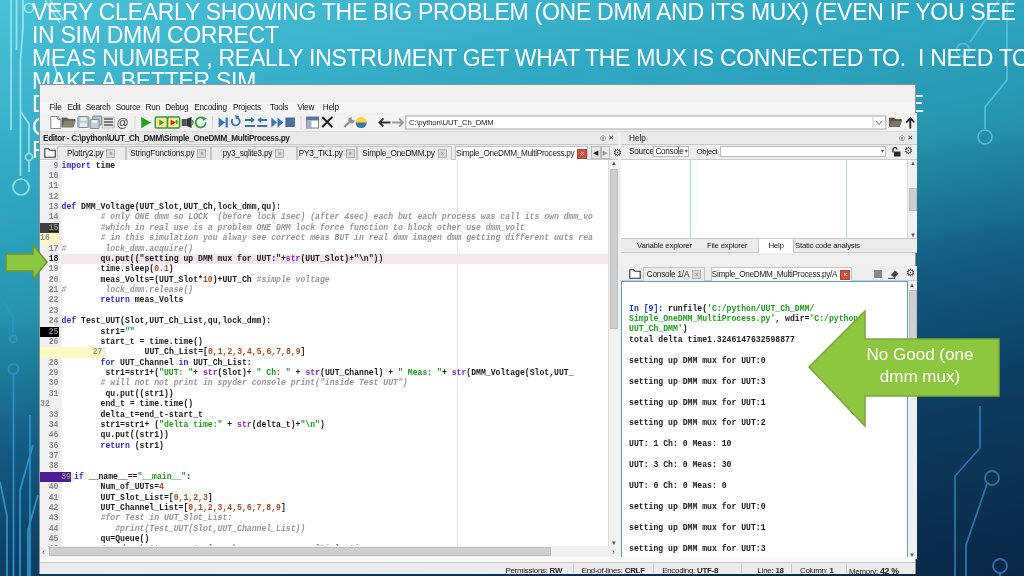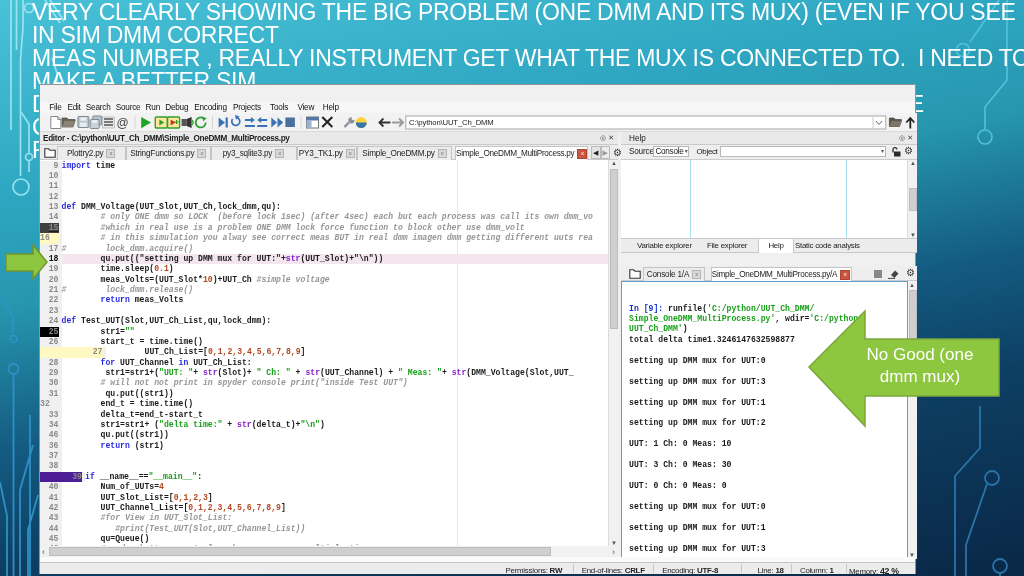--- a/index.html
+++ b/index.html
@@ -235,25 +235,25 @@
 <span style="display:inline-block;width:18.5px;text-align:right;background:#f0f0f0;"><span class="gut">29</span></span><span style="display:inline-block;width:3px;background:#f0f0f0;">&nbsp;</span><span>         str1=str1+(<span class="st">"UUT: "</span>+ <span class="kw2">str</span>(Slot)+ <span class="st">" Ch: "</span> + <span class="kw2">str</span>(UUT_Channel) + <span class="st">" Meas: "</span>+ <span class="kw2">str</span>(DMM_Voltage(Slot,UUT_ </span>
 <span style="display:inline-block;width:18.5px;text-align:right;background:#f0f0f0;"><span class="gut">30</span></span><span style="display:inline-block;width:3px;background:#f0f0f0;">&nbsp;</span><span>        <span class="cm"># will not not print in spyder console print("inside Test UUT")</span> </span>
 <span style="display:inline-block;width:18.5px;text-align:right;background:#f0f0f0;"><span class="gut">31</span></span><span style="display:inline-block;width:3px;background:#f0f0f0;">&nbsp;</span><span>         qu.put((str1)) </span>
 <span style="display:inline-block;width:18.5px;text-align:left;background:#f0f0f0;"><span class="gut">32</span></span><span style="display:inline-block;width:3px;background:#f0f0f0;">&nbsp;</span><span>        end_t = time.time() </span>
 <span style="display:inline-block;width:18.5px;text-align:right;background:#f0f0f0;"><span class="gut">33</span></span><span style="display:inline-block;width:3px;background:#f0f0f0;">&nbsp;</span><span>        delta_t=end_t-start_t </span>
 <span style="display:inline-block;width:18.5px;text-align:right;background:#f0f0f0;"><span class="gut">34</span></span><span style="display:inline-block;width:3px;background:#f0f0f0;">&nbsp;</span><span>        str1=str1+ (<span class="st">"delta time:"</span> + <span class="kw2">str</span>(delta_t)+<span class="st">"\n"</span>) </span>
 <span style="display:inline-block;width:18.5px;text-align:right;background:#f0f0f0;"><span class="gut">46</span></span><span style="display:inline-block;width:3px;background:#f0f0f0;">&nbsp;</span><span>        qu.put((str1)) </span>
 <span style="display:inline-block;width:18.5px;text-align:right;background:#f0f0f0;"><span class="gut">36</span></span><span style="display:inline-block;width:3px;background:#f0f0f0;">&nbsp;</span><span>        <span class="kw">return</span> (str1) </span>
 <span style="display:inline-block;width:18.5px;text-align:right;background:#f0f0f0;"><span class="gut">37</span></span><span style="display:inline-block;width:3px;background:#f0f0f0;">&nbsp;</span><span> </span>
 <span style="display:inline-block;width:18.5px;text-align:right;background:#f0f0f0;"><span class="gut">38</span></span><span style="display:inline-block;width:3px;background:#f0f0f0;">&nbsp;</span><span> </span>
-<span style="display:inline-block;width:42px;text-align:right;background:#4c1d95;"><span class="gut">39</span></span><span style="display:inline-block;width:3px;background:#f0f0f0;">&nbsp;</span><span><span class="kw">if</span> __name__==<span class="st">"__main__"</span>: </span>
+<span style="display:inline-block;width:31px;text-align:right;background:#4c1d95;"><span class="gut">39</span></span><span style="display:inline-block;width:3px;background:#f0f0f0;">&nbsp;</span><span><span class="kw">if</span> __name__==<span class="st">"__main__"</span>: </span>
 <span style="display:inline-block;width:18.5px;text-align:right;background:#f0f0f0;"><span class="gut">40</span></span><span style="display:inline-block;width:3px;background:#f0f0f0;">&nbsp;</span><span>        Num_of_UUTs=<span class="nu">4</span> </span>
 <span style="display:inline-block;width:18.5px;text-align:right;background:#f0f0f0;"><span class="gut">41</span></span><span style="display:inline-block;width:3px;background:#f0f0f0;">&nbsp;</span><span>        UUT_Slot_List=[<span class="nu">0,1,2,3</span>] </span>
 <span style="display:inline-block;width:18.5px;text-align:right;background:#f0f0f0;"><span class="gut">42</span></span><span style="display:inline-block;width:3px;background:#f0f0f0;">&nbsp;</span><span>        UUT_Channel_List=[<span class="nu">0,1,2,3,4,5,6,7,8,9</span>] </span>
-<span style="display:inline-block;width:18.5px;text-align:right;background:#f0f0f0;"><span class="gut">43</span></span><span style="display:inline-block;width:3px;background:#f0f0f0;">&nbsp;</span><span>        <span class="cm">#for View in UUT_Slot_List:</span> </span>
+<span style="display:inline-block;width:18.5px;text-align:right;background:#f0f0f0;"><span class="gut">43</span></span><span style="display:inline-block;width:3px;background:#f0f0f0;">&nbsp;</span><span>        <span class="cm">#for Test in UUT_Slot_List:</span> </span>
 <span style="display:inline-block;width:18.5px;text-align:right;background:#f0f0f0;"><span class="gut">44</span></span><span style="display:inline-block;width:3px;background:#f0f0f0;">&nbsp;</span><span>           <span class="cm">#print(Test_UUT(Slot,UUT_Channel_List))</span> </span>
 <span style="display:inline-block;width:18.5px;text-align:right;background:#f0f0f0;"><span class="gut">45</span></span><span style="display:inline-block;width:3px;background:#f0f0f0;">&nbsp;</span><span>        qu=Queue() </span>
 <span style="display:inline-block;width:18.5px;text-align:right;background:#f0f0f0;"><span class="gut">46</span></span><span style="display:inline-block;width:3px;background:#f0f0f0;">&nbsp;</span><span>        <span class="cm">#need a better way to launch same process multiple times</span> </span>
 </div>
   </div>
 
   <div class="abs sb" style="left:568px;top:27.5px;width:10px;height:386.5px;border-left:1px solid #dcdcdc;box-sizing:border-box;">
    <span class="abs" style="left:2px;top:0px;font-size:6px;color:#555;">▲</span>
    <div class="thumb abs" style="left:1px;top:9px;width:8px;height:160px;"></div>
    <span class="abs" style="left:2px;bottom:0px;font-size:6px;color:#555;">▼</span>

